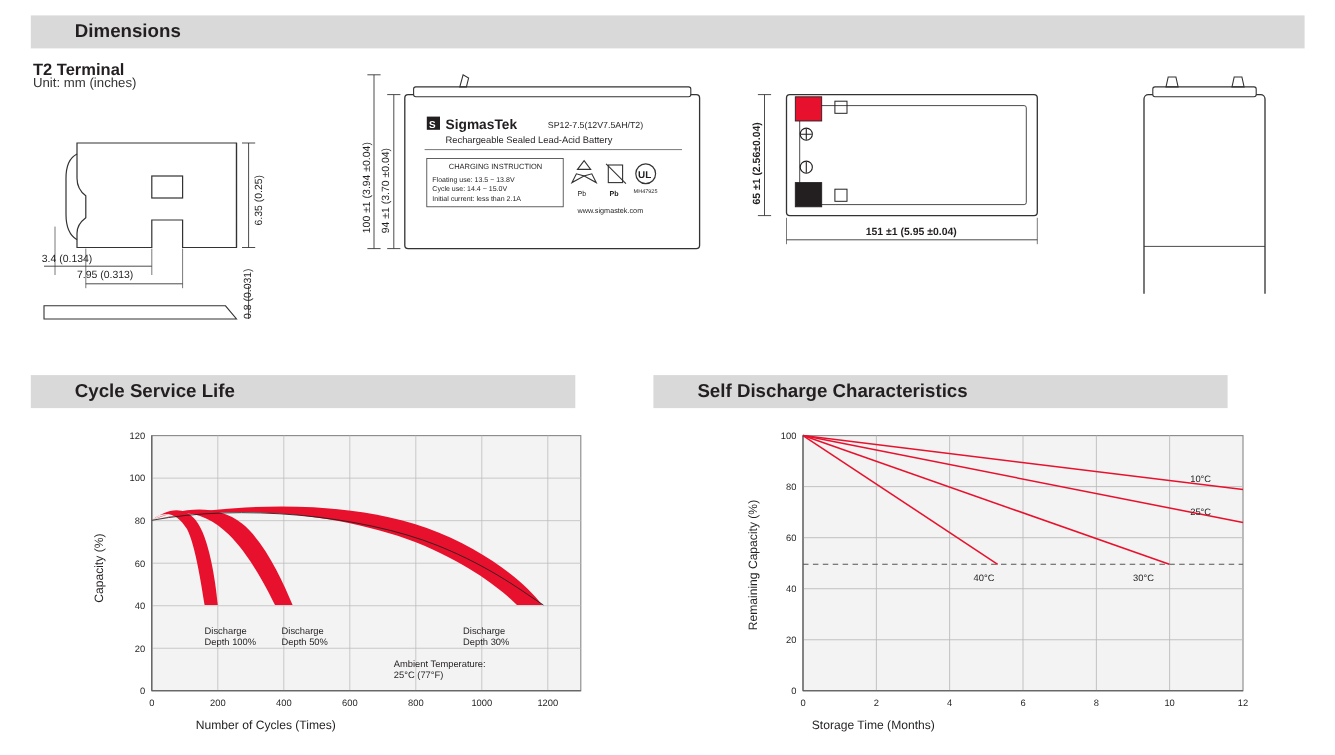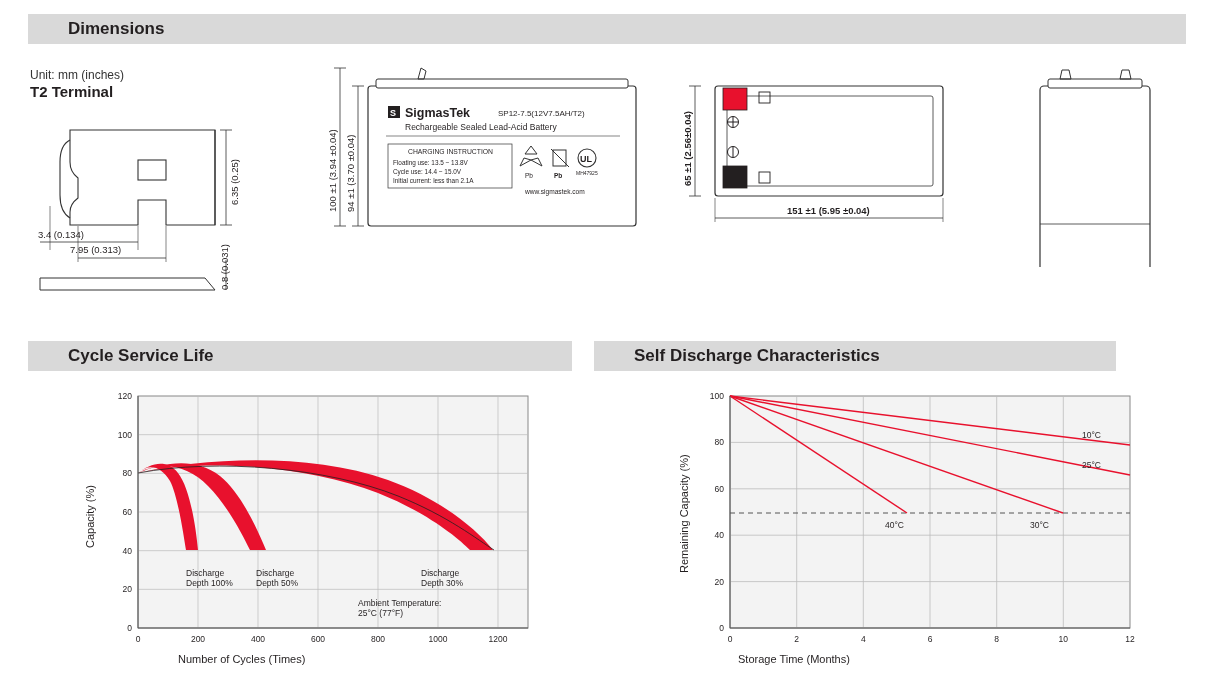--- a/index.html
+++ b/index.html
@@ -7,24 +7,24 @@
     width:1214px;height:686px;background:#ffffff;
     font-family:"Liberation Sans", sans-serif;
     color:#231f20;position:relative;overflow:hidden;
   }
   .section-bar{
     background:#d9d9d9;height:30px;display:flex;align-items:center;
     padding-left:14px;box-sizing:border-box;
   }
   .section-bar span{font-size:17px;font-weight:bold;color:#231f20;margin-left:26px;}
   #dims-bar{position:absolute;left:28px;top:14px;width:1158px;}
-  #cycle-bar{position:absolute;left:28px;top:341px;width:544px;}
+  #cycle-bar{position:absolute;left:28px;top:341px;width:495px;}
   #self-bar{position:absolute;left:594px;top:341px;width:522px;}
 
-  #t2-title{position:absolute;left:30px;top:55px;font-size:15px;font-weight:bold;margin-top:28px;}
+  #t2-title{position:absolute;left:30px;top:55px;font-size:15px;font-weight:bold;}
   #unit-label{position:absolute;left:30px;top:68px;font-size:12px;color:#333;}
 
   svg{display:block;}
   .abs{position:absolute;}
 
   
   .chart-wrap{position:absolute;}
   .tick{font-size:8.5px;fill:#231f20;}
   .gridline{stroke:#bbbbbb;stroke-width:.7;}
   .axisline{stroke:#555;stroke-width:1;}

